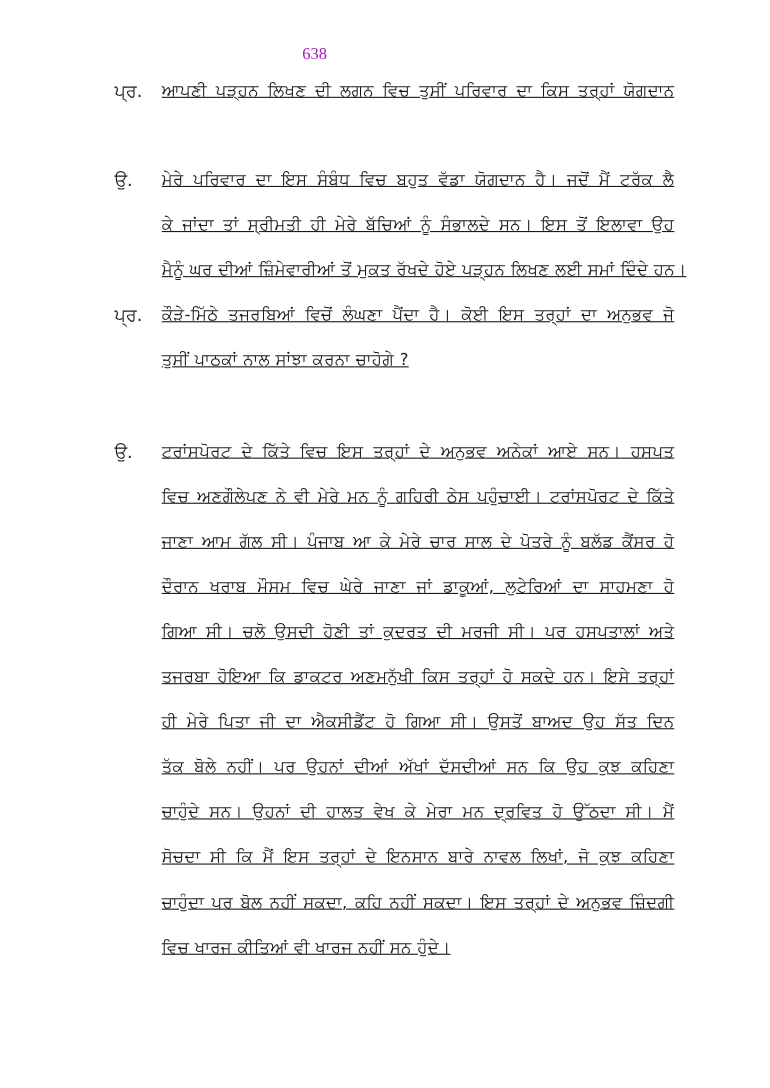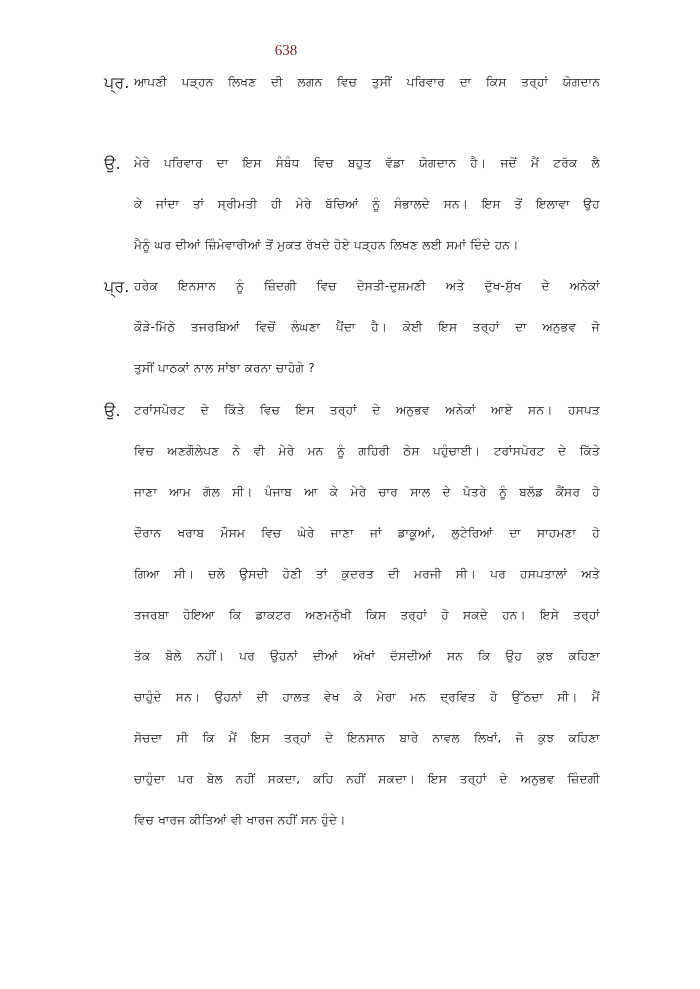--- a/index.html
+++ b/index.html
@@ -2,30 +2,30 @@
 <html><head>
 <meta charset="utf-8">
 <style>
   html, body { margin: 0; padding: 0; background: #ffffff; }
   body {
     width: 700px; height: 989px; position: relative; overflow: hidden;
     font-family: "DejaVu Sans", sans-serif; color: #1a1a1a;
   }
   .page-number {
     position: absolute; top: 42px; left: 0; width: 572px; text-align: center;
-    font-family: "Liberation Serif", serif; font-size: 15px; color: #7f1d1d;
+    font-family: "Liberation Serif", serif; font-size: 15px; color: #a21caf;
   }
   .qa-block { position: absolute; left: 0; width: 700px; }
   .marker {
     position: absolute; left: 104px; font-size: 16px; line-height: 41px;
   }
   .body {
-    position: absolute; left: 134px; width: 466px;
-    font-size: 12px; line-height: 41px; letter-spacing: 0.3px;
-    text-align: justify; text-align-last: left;
+    position: absolute; left: 147px; width: 466px;
+    font-size: 15px; line-height: 41px; letter-spacing: 0.3px;
+    text-align: justify; text-align-last: left; text-decoration: underline;
   }
   .body .line { display: block; white-space: nowrap; }
   .body .line.justify { text-align: justify; text-align-last: justify; white-space: normal; }
 </style>
 </head>
 <body>
 
 <div class="page-number">638</div>
 
 <div class="qa-block" style="top:62px;">
@@ -40,34 +40,34 @@
   <div class="body">
     <span class="line justify">ਮੇਰੇ ਪਰਿਵਾਰ ਦਾ ਇਸ ਸੰਬੰਧ ਵਿਚ ਬਹੁਤ ਵੱਡਾ ਯੋਗਦਾਨ ਹੈ। ਜਦੋਂ ਮੈਂ ਟਰੱਕ ਲੈ</span>
     <span class="line justify">ਕੇ ਜਾਂਦਾ ਤਾਂ ਸ੍ਰੀਮਤੀ ਹੀ ਮੇਰੇ ਬੱਚਿਆਂ ਨੂੰ ਸੰਭਾਲਦੇ ਸਨ। ਇਸ ਤੋਂ ਇਲਾਵਾ ਉਹ</span>
     <span class="line">ਮੈਨੂੰ ਘਰ ਦੀਆਂ ਜ਼ਿੰਮੇਵਾਰੀਆਂ ਤੋਂ ਮੁਕਤ ਰੱਖਦੇ ਹੋਏ ਪੜ੍ਹਨ ਲਿਖਣ ਲਈ ਸਮਾਂ ਦਿੰਦੇ ਹਨ।</span>
   </div>
 </div>
 
 <div class="qa-block" style="top:266px;">
   <span class="marker">ਪ੍ਰ.</span>
   <div class="body">
-    <span class="line justify">ਹਰੇਕ ਇਨਸਾਨ ਨੂੰ ਜ਼ਿੰਦਗੀ ਵਿਚ ਦੋਸਤੀ-ਦੁਸ਼ਮਣੀ ਅਤੇ ਦੁੱਖ-ਸੁੱਖ ਦੇ ਅਨੇਕਾਂ</span>
     <span class="line justify">ਕੌੜੇ-ਮਿੱਠੇ ਤਜਰਬਿਆਂ ਵਿਚੋਂ ਲੰਘਣਾ ਪੈਂਦਾ ਹੈ। ਕੋਈ ਇਸ ਤਰ੍ਹਾਂ ਦਾ ਅਨੁਭਵ ਜੋ</span>
     <span class="line">ਤੁਸੀਂ ਪਾਠਕਾਂ ਨਾਲ ਸਾਂਝਾ ਕਰਨਾ ਚਾਹੋਗੇ ?</span>
   </div>
 </div>
 
 <div class="qa-block" style="top:390px;">
   <span class="marker">ਉ.</span>
   <div class="body">
     <span class="line justify">ਟਰਾਂਸਪੋਰਟ ਦੇ ਕਿੱਤੇ ਵਿਚ ਇਸ ਤਰ੍ਹਾਂ ਦੇ ਅਨੁਭਵ ਅਨੇਕਾਂ ਆਏ ਸਨ। ਹਸਪਤ</span>
     <span class="line justify">ਵਿਚ ਅਣਗੌਲੇਪਣ ਨੇ ਵੀ ਮੇਰੇ ਮਨ ਨੂੰ ਗਹਿਰੀ ਠੇਸ ਪਹੁੰਚਾਈ। ਟਰਾਂਸਪੋਰਟ ਦੇ ਕਿੱਤੇ</span>
     <span class="line justify">ਜਾਣਾ ਆਮ ਗੱਲ ਸੀ। ਪੰਜਾਬ ਆ ਕੇ ਮੇਰੇ ਚਾਰ ਸਾਲ ਦੇ ਪੋਤਰੇ ਨੂੰ ਬਲੱਡ ਕੈਂਸਰ ਹੋ</span>
     <span class="line justify">ਦੌਰਾਨ ਖਰਾਬ ਮੌਸਮ ਵਿਚ ਘੇਰੇ ਜਾਣਾ ਜਾਂ ਡਾਕੂਆਂ, ਲੁਟੇਰਿਆਂ ਦਾ ਸਾਹਮਣਾ ਹੋ</span>
     <span class="line justify">ਗਿਆ ਸੀ। ਚਲੋ ਉਸਦੀ ਹੋਣੀ ਤਾਂ ਕੁਦਰਤ ਦੀ ਮਰਜੀ ਸੀ। ਪਰ ਹਸਪਤਾਲਾਂ ਅਤੇ</span>
     <span class="line justify">ਤਜਰਬਾ ਹੋਇਆ ਕਿ ਡਾਕਟਰ ਅਣਮਨੁੱਖੀ ਕਿਸ ਤਰ੍ਹਾਂ ਹੋ ਸਕਦੇ ਹਨ। ਇਸੇ ਤਰ੍ਹਾਂ</span>
+    <span class="line justify">ਹੀ ਮੇਰੇ ਪਿਤਾ ਜੀ ਦਾ ਐਕਸੀਡੈਂਟ ਹੋ ਗਿਆ ਸੀ। ਉਸਤੋਂ ਬਾਅਦ ਉਹ ਸੱਤ ਦਿਨ</span>
     <span class="line justify">ਤੱਕ ਬੋਲੇ ਨਹੀਂ। ਪਰ ਉਹਨਾਂ ਦੀਆਂ ਅੱਖਾਂ ਦੱਸਦੀਆਂ ਸਨ ਕਿ ਉਹ ਕੁਝ ਕਹਿਣਾ</span>
     <span class="line justify">ਚਾਹੁੰਦੇ ਸਨ। ਉਹਨਾਂ ਦੀ ਹਾਲਤ ਵੇਖ ਕੇ ਮੇਰਾ ਮਨ ਦ੍ਰਵਿਤ ਹੋ ਉੱਠਦਾ ਸੀ। ਮੈਂ</span>
     <span class="line justify">ਸੋਚਦਾ ਸੀ ਕਿ ਮੈਂ ਇਸ ਤਰ੍ਹਾਂ ਦੇ ਇਨਸਾਨ ਬਾਰੇ ਨਾਵਲ ਲਿਖਾਂ, ਜੋ ਕੁਝ ਕਹਿਣਾ</span>
     <span class="line justify">ਚਾਹੁੰਦਾ ਪਰ ਬੋਲ ਨਹੀਂ ਸਕਦਾ, ਕਹਿ ਨਹੀਂ ਸਕਦਾ। ਇਸ ਤਰ੍ਹਾਂ ਦੇ ਅਨੁਭਵ ਜ਼ਿੰਦਗੀ</span>
     <span class="line">ਵਿਚ ਖਾਰਜ ਕੀਤਿਆਂ ਵੀ ਖਾਰਜ ਨਹੀਂ ਸਨ ਹੁੰਦੇ।</span>
   </div>
 </div>
 
 </body></html>

